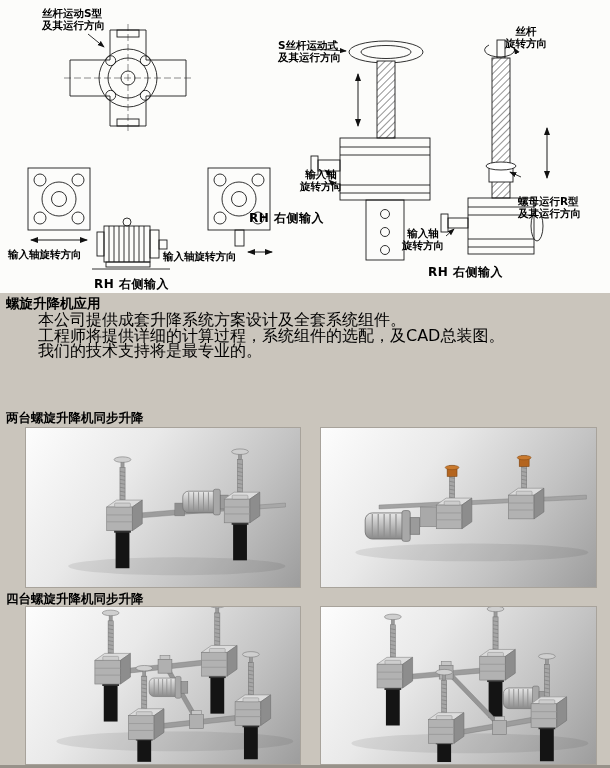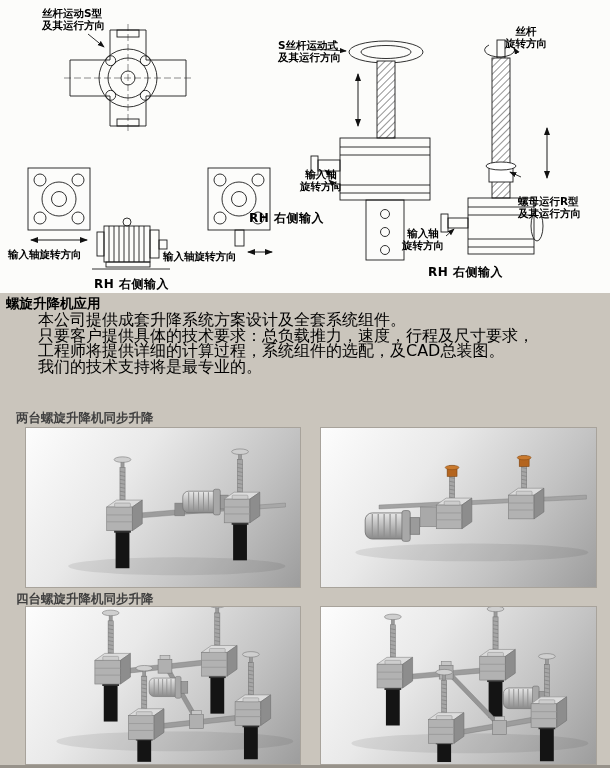--- a/index.html
+++ b/index.html
@@ -11,21 +11,21 @@
 
   .dlabel { position:absolute; font-size:10px; line-height:11.5px; white-space:pre-line; color:#000; }
   .dlabel.c { text-align:center; }
   .dlabel.b { font-weight:bold; font-size:10.5px; }
   .rh { position:absolute; font-size:12px; font-weight:bold; letter-spacing:0.5px; }
 
   .content { position:absolute; left:0; top:295px; width:610px; padding:0 10px 0 6px; }
   .content h2 { font-size:13.5px; font-weight:bold; line-height:17px; }
   .content p { font-size:16px; line-height:15.5px; text-indent:2em; }
 
-  .sec-title { position:absolute; left:16px; font-size:12.5px; font-weight:bold; color:#404040; }
+  .sec-title { position:absolute; left:6px; font-size:12.5px; font-weight:bold; color:#000000; }
   #sec1 { top:410px; }
   #sec2 { top:591px;text-align:right; }
 
   .pimg { position:absolute; border:1px solid #a8a39b;
           background:linear-gradient(126deg,#fdfdfd 0%,#e9e9e9 35%,#c3c3c3 70%,#9d9d9d 100%); }
   .pimg svg { width:100%; height:100%; display:block; }
   #imgA { left:25px;  top:427px; width:276px; height:161px; }
   #imgB { left:320px; top:427px; width:277px; height:161px; }
   #imgC { left:25px;  top:606px; width:276px; height:159px; }
   #imgD { left:320px; top:606px; width:277px; height:159px; }
@@ -216,21 +216,20 @@
   <div class="dlabel b" style="left:8px; top:249px;">输入轴旋转方向</div>
   <div class="dlabel b" style="left:163px; top:251px;">输入轴旋转方向</div>
   <div class="rh" style="left:94px; top:276px;">RH 右侧输入</div>
   <div class="rh" style="left:249px; top:210px;">RH 右侧输入</div>
   <div class="rh" style="left:428px; top:264px;">RH 右侧输入</div>
 </div>
 
 <div class="content">
   <h2>螺旋升降机应用</h2>
   <p>本公司提供成套升降系统方案设计及全套系统组件。</p>
-  <p>只要客户提供具体的技术要求：总负载推力，速度，行程及尺寸要求，</p>
   <p>工程师将提供详细的计算过程，系统组件的选配，及CAD总装图。</p>
   <p>我们的技术支持将是最专业的。</p>
 </div>
 
 <div class="sec-title" id="sec1">两台螺旋升降机同步升降</div>
 
 <div class="pimg" id="imgA">
   <svg viewBox="0 0 276 161" preserveAspectRatio="xMidYMid meet">
     <ellipse cx="152" cy="140" rx="110" ry="9" fill="rgba(50,50,50,0.10)"></ellipse>
     <use href="#boot" transform="translate(97,104)"></use>

